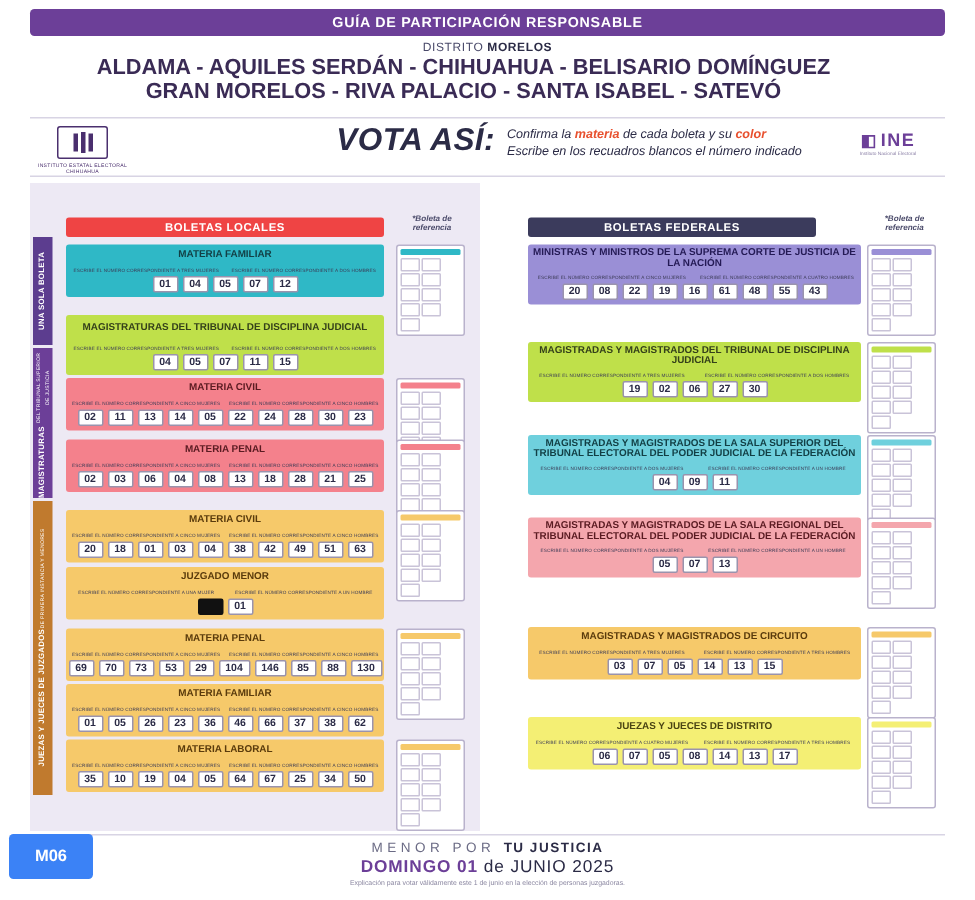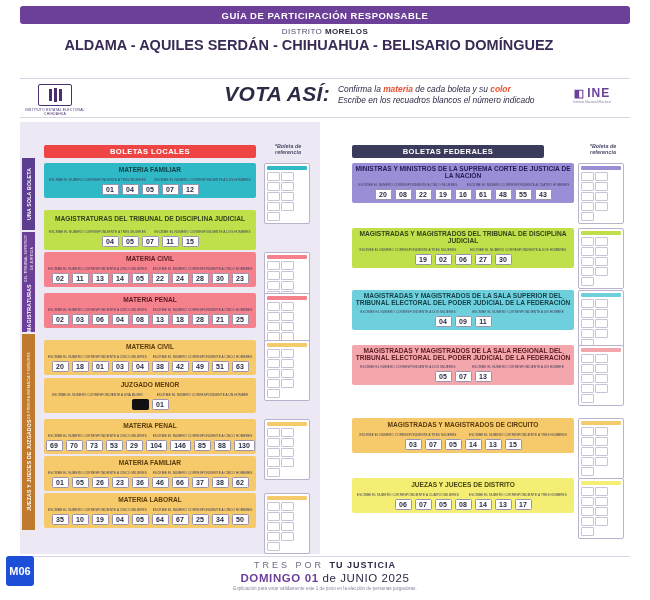--- a/index.html
+++ b/index.html
@@ -148,42 +148,43 @@
 
   
   .botline { position:absolute; left:20px; top:556px; width:610px; height:1px; background:#d8d4e4; }
   .bot1 { position:absolute; left:0; top:560px; width:650px; text-align:center; font-size:9px; color:#6b6b85; letter-spacing:3px; }
   .bot1 b { color:#2b2b46; letter-spacing:1px; }
   .bot2 { position:absolute; left:0; top:572px; width:650px; text-align:center; font-size:11.5px; color:#6c3f98; font-weight:bold; letter-spacing:.6px;}
   .bot2 span { color:#2b2b46; font-weight:normal; }
   .bot3 { position:absolute; left:0; top:586px; width:650px; text-align:center; font-size:4.6px; color:#8a86a0; }
 
   .mcode {
-    position:absolute; left:6px; top:556px; width:28px; height:30px;
-    background:#1d4ed8; border-radius:3px; color:#fff;
+    position:absolute; left:6px; top:556px; width:56px; height:30px;
+    background:#3b82f6; border-radius:3px; color:#fff;
     display:flex; align-items:center; justify-content:center;
     font-size:11px; font-weight:bold;
   }
 </style>
 </head>
 <body>
 
 <div class="page">
 
   <div class="banner">
     <span>GUÍA DE PARTICIPACIÓN RESPONSABLE</span>
   </div>
 
   <div class="dist">
     <span>DISTRITO</span>
     <b>MORELOS</b>
   </div>
 
   <div class="munis">
     <div class="l1">ALDAMA - AQUILES SERDÁN  -  CHIHUAHUA  -  BELISARIO DOMÍNGUEZ</div>
+    <div class="l2">GRAN MORELOS - RIVA PALACIO - SANTA ISABEL - SATEVÓ</div>
   </div>
 
   <div class="votaband"></div>
 
   <div class="seal-left">
     <div class="box">
         <i></i>
         <i class="b2"></i>
         <i></i>
       </div>
@@ -226,21 +227,21 @@
     <span>BOLETAS FEDERALES</span>
   </div>
   <div class="refhead rh-l">*Boleta de referencia</div>
   <div class="refhead rh-f">*Boleta de referencia</div>
 
   <div id="local-ballots"></div>
   <div id="federal-ballots"></div>
 
   <div class="botline"></div>
   <div class="bot1">
-    <span>TRES POR </span><b>TU JUSTICIA</b>
+    <span>MENOR POR </span><b>TU JUSTICIA</b>
   </div>
   <div class="bot2">
     <span style="color:#6c3f98;font-weight:bold">DOMINGO 01</span><span> de JUNIO 2025</span>
   </div>
   <div class="bot3">Explicación para votar válidamente este 1 de junio en la elección de personas juzgadoras.</div>
   <div class="mcode">M06</div>
 
 <div class="blk" style="left: 44px; top: 163px; width: 212px; background: rgb(47, 184, 198);">
       <div class="title" style="color: rgb(18, 63, 69);">MATERIA FAMILIAR</div>
       <div class="inner">

